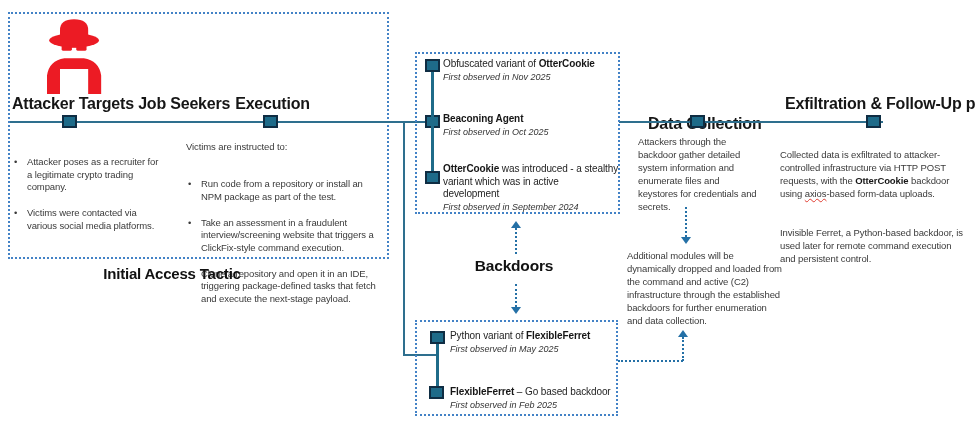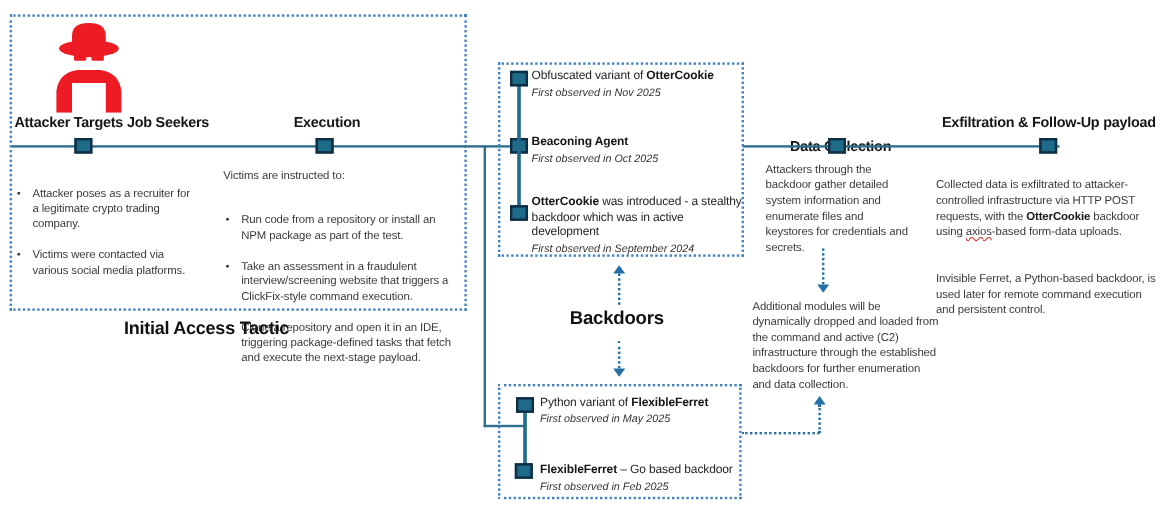--- a/index.html
+++ b/index.html
@@ -3,21 +3,21 @@
 <meta charset="utf-8">
 <style>
   * { margin:0; padding:0; box-sizing:border-box; }
   body { background:#fff; }
   .canvas {
     position:relative; width:975px; height:428px; background:#ffffff;
     font-family:"Liberation Sans", sans-serif; color:#3a3a3a; overflow:hidden;
   }
   .abs { position:absolute; }
   .dotted-box { position:absolute; border:2px dotted #4382c6; background:transparent; }
-  .th { position:absolute; font-weight:bold; font-size:12px; letter-spacing:-0.2px; color:#161616; white-space:nowrap; }
+  .th { position:absolute; font-weight:bold; font-size:16px; letter-spacing:-0.2px; color:#161616; white-space:nowrap; }
   .center { text-align:center; }
   .tl-line { position:absolute; height:2px; background:#2e6f8e; }
   .v-conn { position:absolute; width:3px; background:#1f6b89; }
   .branch { position:absolute; background:#2e6f8e; }
   .marker { position:absolute; width:15px; height:13px; background:#1e6b89; border:2px solid #0f2d43; }
   .body-txt { position:absolute; font-size:9.5px; letter-spacing:-0.1px; line-height:13px; white-space:pre-line; color:#3a3a3a; }
   .bullets { list-style:none; }
   .bullets li { position:relative; padding-left:15px; white-space:pre-line; margin-bottom:1px; }
   .bullets li::before { content:"\2022"; position:absolute; left:2px; top:0; }
   .entry { position:absolute; }
@@ -100,21 +100,21 @@
     <div class="entry-date">First observed in Nov 2025</div>
   </div>
 
   <div class="entry" style="left:443px; top:113px; width:180px;">
     <div class="entry-title"><span></span><b>Beaconing Agent</b><span></span></div>
     <div class="entry-date">First observed in Oct 2025</div>
   </div>
 
   <div class="entry" style="left:443px; top:163px; width:185px;">
     <div class="entry-title"><span></span><b>OtterCookie</b><span> was introduced - a stealthy
-backdoor which was in active
+variant which was in active
 development</span></div>
     <div class="entry-date">First observed in September 2024</div>
   </div>
 
   <div class="section-label center" style="left:455px; top:257px; width:118px; font-size:15.5px;">Backdoors</div>
   <div class="tri-up" style="left:511px; top:221px;"></div>
   <div class="dash-v" style="left:515px; top:228px; height:26px;"></div>
   <div class="dash-v" style="left:515px; top:284px; height:23px;"></div>
   <div class="tri-down" style="left:511px; top:307px;"></div>
 

